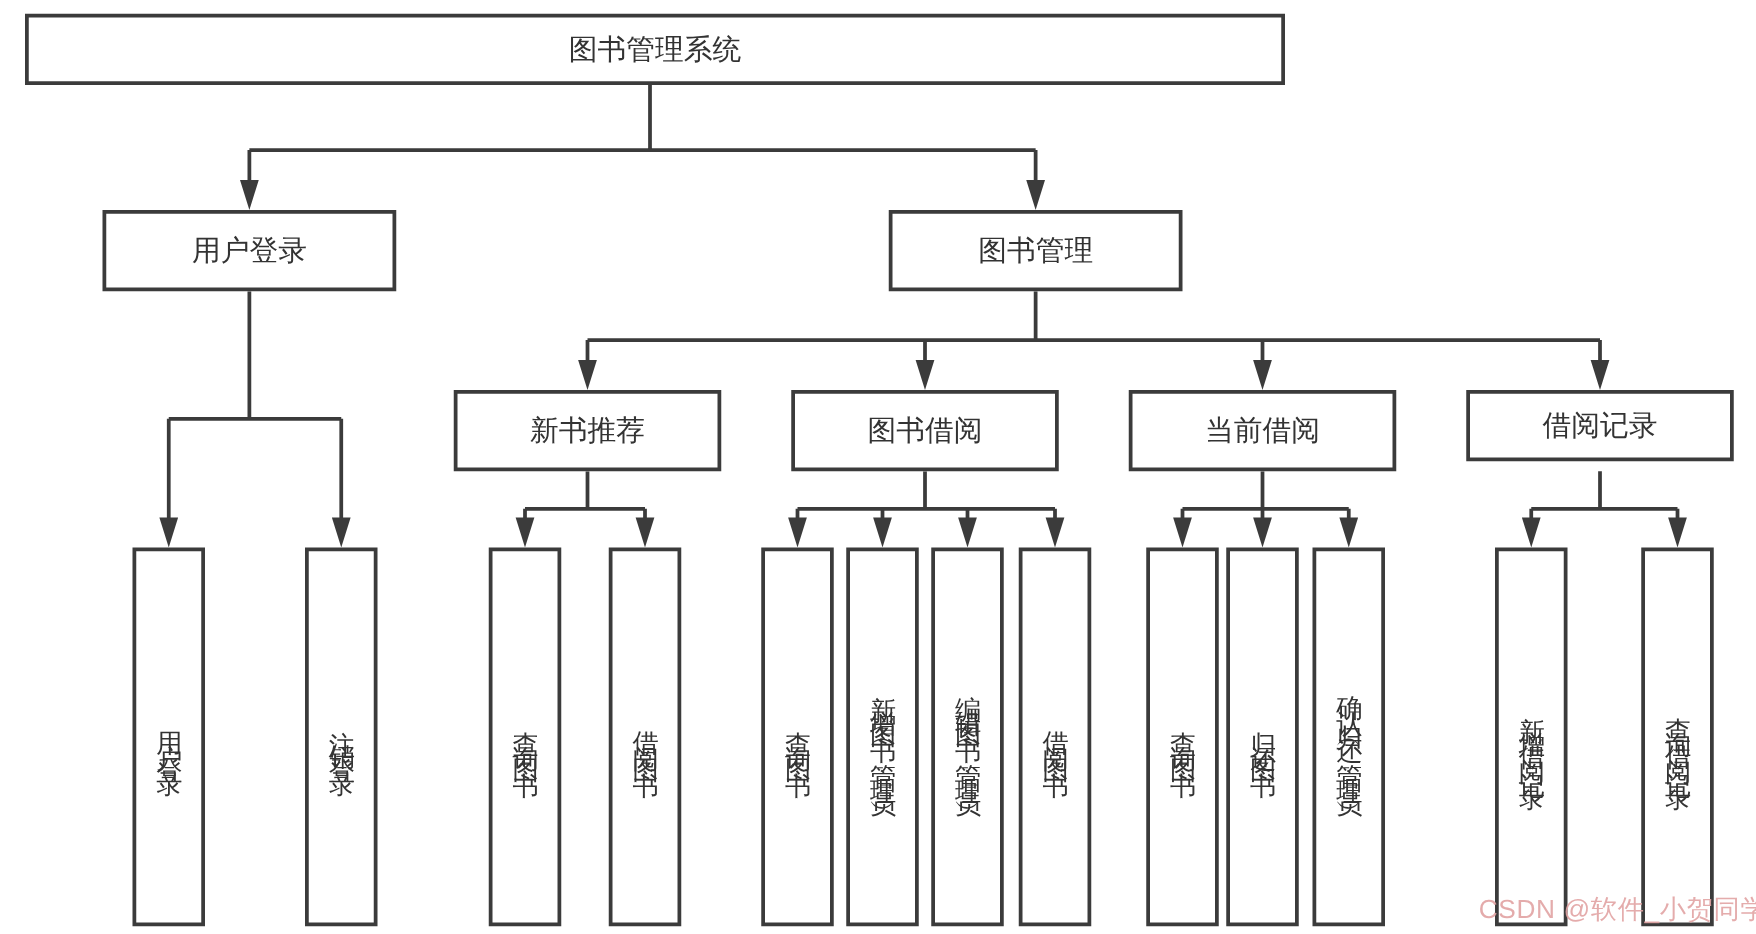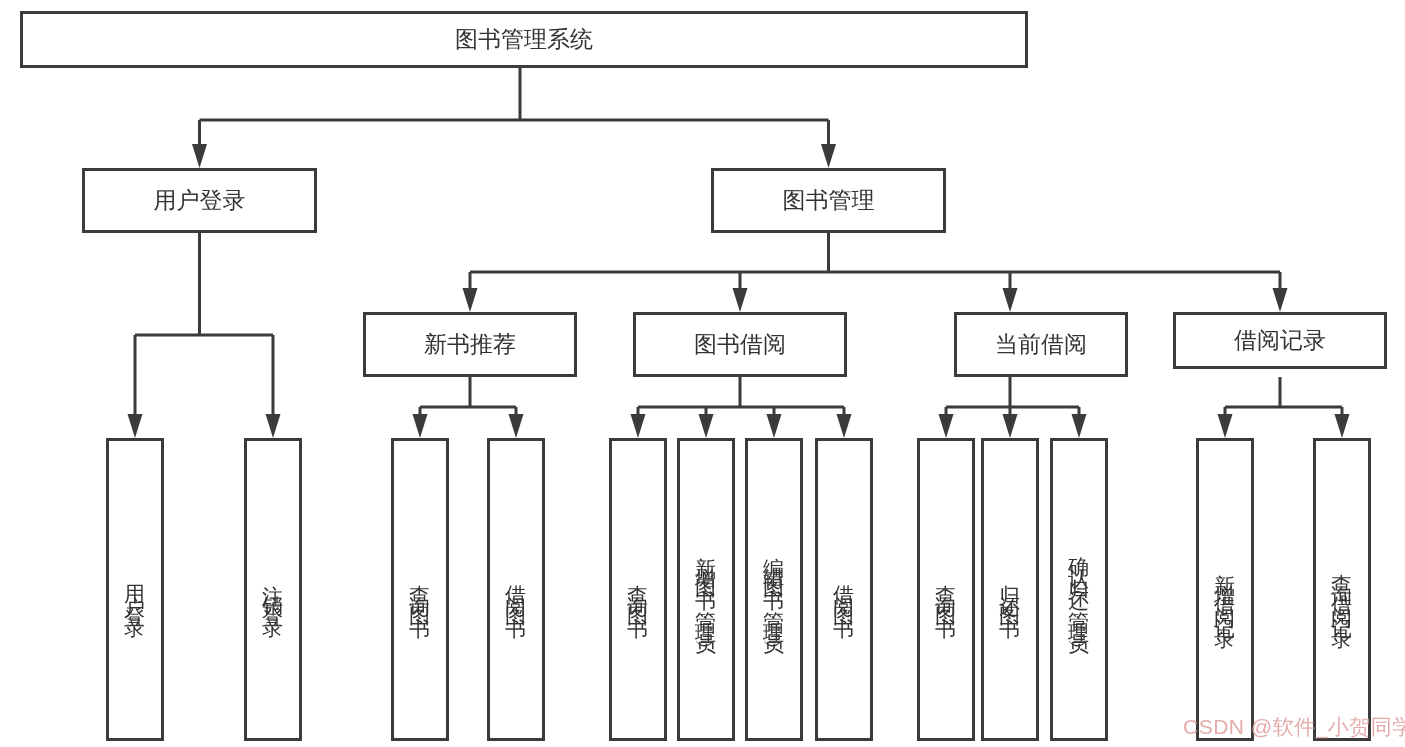--- a/index.html
+++ b/index.html
@@ -73,21 +73,21 @@
   <div class="box" style="left:363px;top:312px;width:214px;height:65px">
     <span>新书推荐</span>
   </div>
 
   <div class="box" style="left:711px;top:168px;width:235px;height:65px">
     <span>图书管理</span>
   </div>
   <div class="box" style="left:633px;top:312px;width:214px;height:65px">
     <span>图书借阅</span>
   </div>
-  <div class="box" style="left:954px;top:312px;width:174px;height:65px">
+  <div class="box" style="left:903px;top:312px;width:214px;height:65px">
     <span>当前借阅</span>
   </div>
   <div class="box" style="left:1173px;top:312px;width:214px;height:57px">
     <span>借阅记录</span>
   </div>
 
   <div class="box leaf" style="left:106px">
     <span class="vtext">用户登录</span>
   </div>
   <div class="box leaf" style="left:244px">

